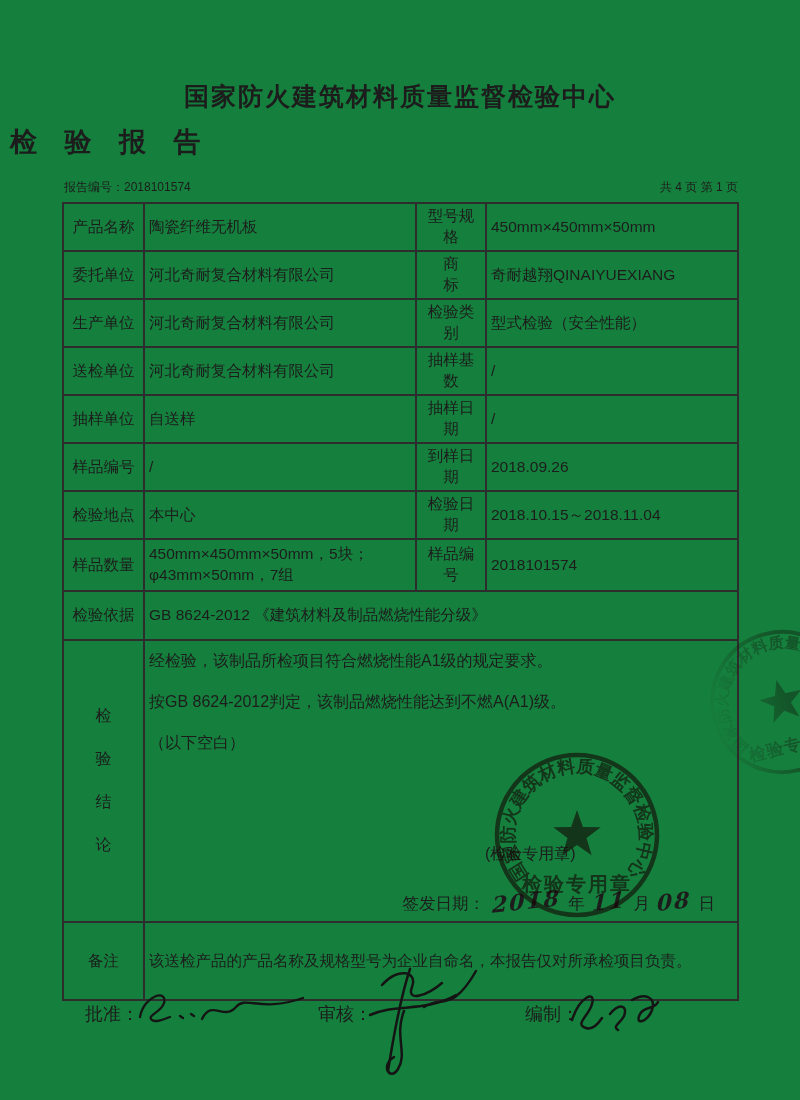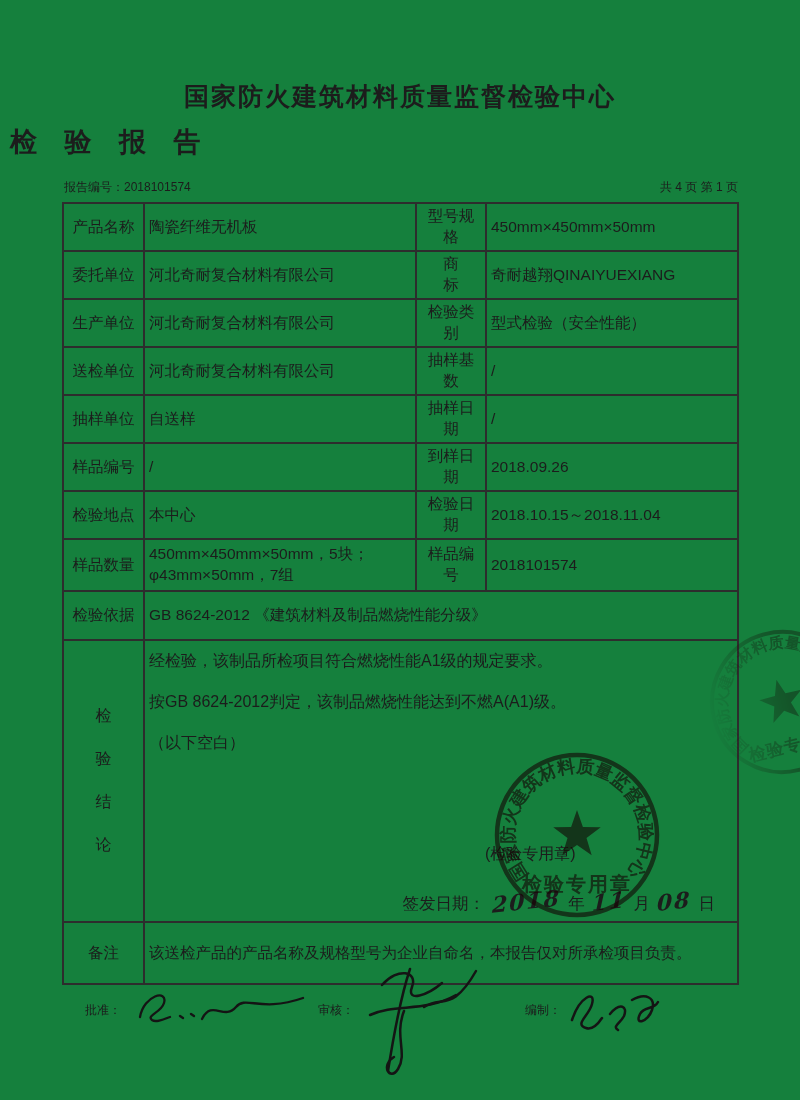--- a/index.html
+++ b/index.html
@@ -40,21 +40,21 @@
     padding:2px 4px;
     overflow:hidden;
   }
   th.lbl{ text-align:center; padding:2px 2px; }
   td.val{ text-align:left; padding-left:7px;margin-top:30px; }
   tr.r-std{height:40px;}
   tr.r-qty{height:52px;}
   tr.r-basis{height:49px;}
   tr.r-items{height:35px;}
   tr.r-concl{height:282px;}
-  tr.r-remark{height:62px;padding-left:35px;}
+  tr.r-remark{height:78px;padding-left:35px;}
   .v-label{
     display:flex;flex-direction:column;align-items:center;justify-content:center;
     gap:22px;font-size:16px;
   }
   td.concl{
     position:relative;vertical-align:top;
     padding:20px 8px 8px 38px;font-size:16px;
   }
   td.concl p{margin:8px 0 20px 0;}
   .seal-note{position:absolute;left:340px;top:203px;font-size:16px;}
@@ -72,21 +72,21 @@
     mix-blend-mode:multiply;opacity:.85;z-index:5;pointer-events:none;
   }
   .stamp-edge{
     position:absolute;left:706px;top:626px;width:152px;height:152px;
     mix-blend-mode:multiply;opacity:.55;z-index:5;pointer-events:none;
     transform:rotate(-14deg);
     -webkit-mask-image:linear-gradient(to right, transparent 0%, rgba(0,0,0,.9) 55%);
     mask-image:linear-gradient(to right, transparent 0%, rgba(0,0,0,.9) 55%);
   }
   
-  .foot-label{position:absolute;font-size:12px;}
+  .foot-label{position:absolute;font-size:18px;}
   .sig{position:absolute;}
   .sig path{fill:none;stroke:#141414;stroke-linecap:round;stroke-linejoin:round;}
 </style>
 </head>
 <body>
 
 <div class="page">
 
   <div class="center-name">国家防火建筑材料质量监督检验中心</div>
   <div class="doc-title">检 验 报 告</div>

